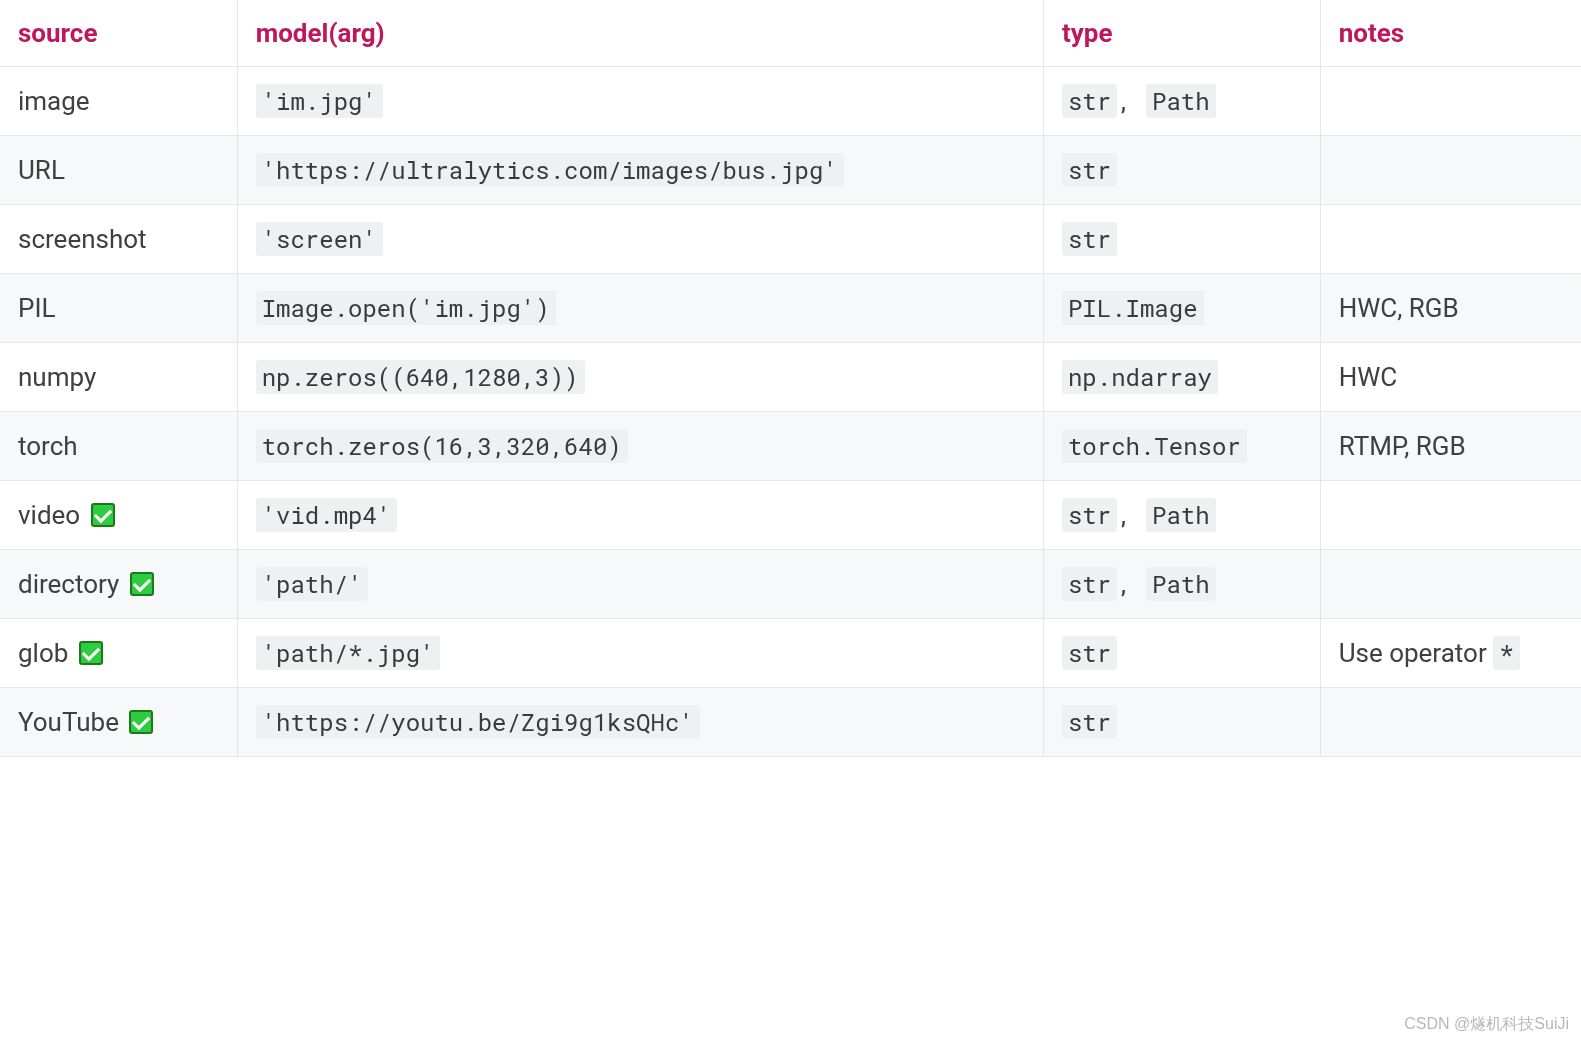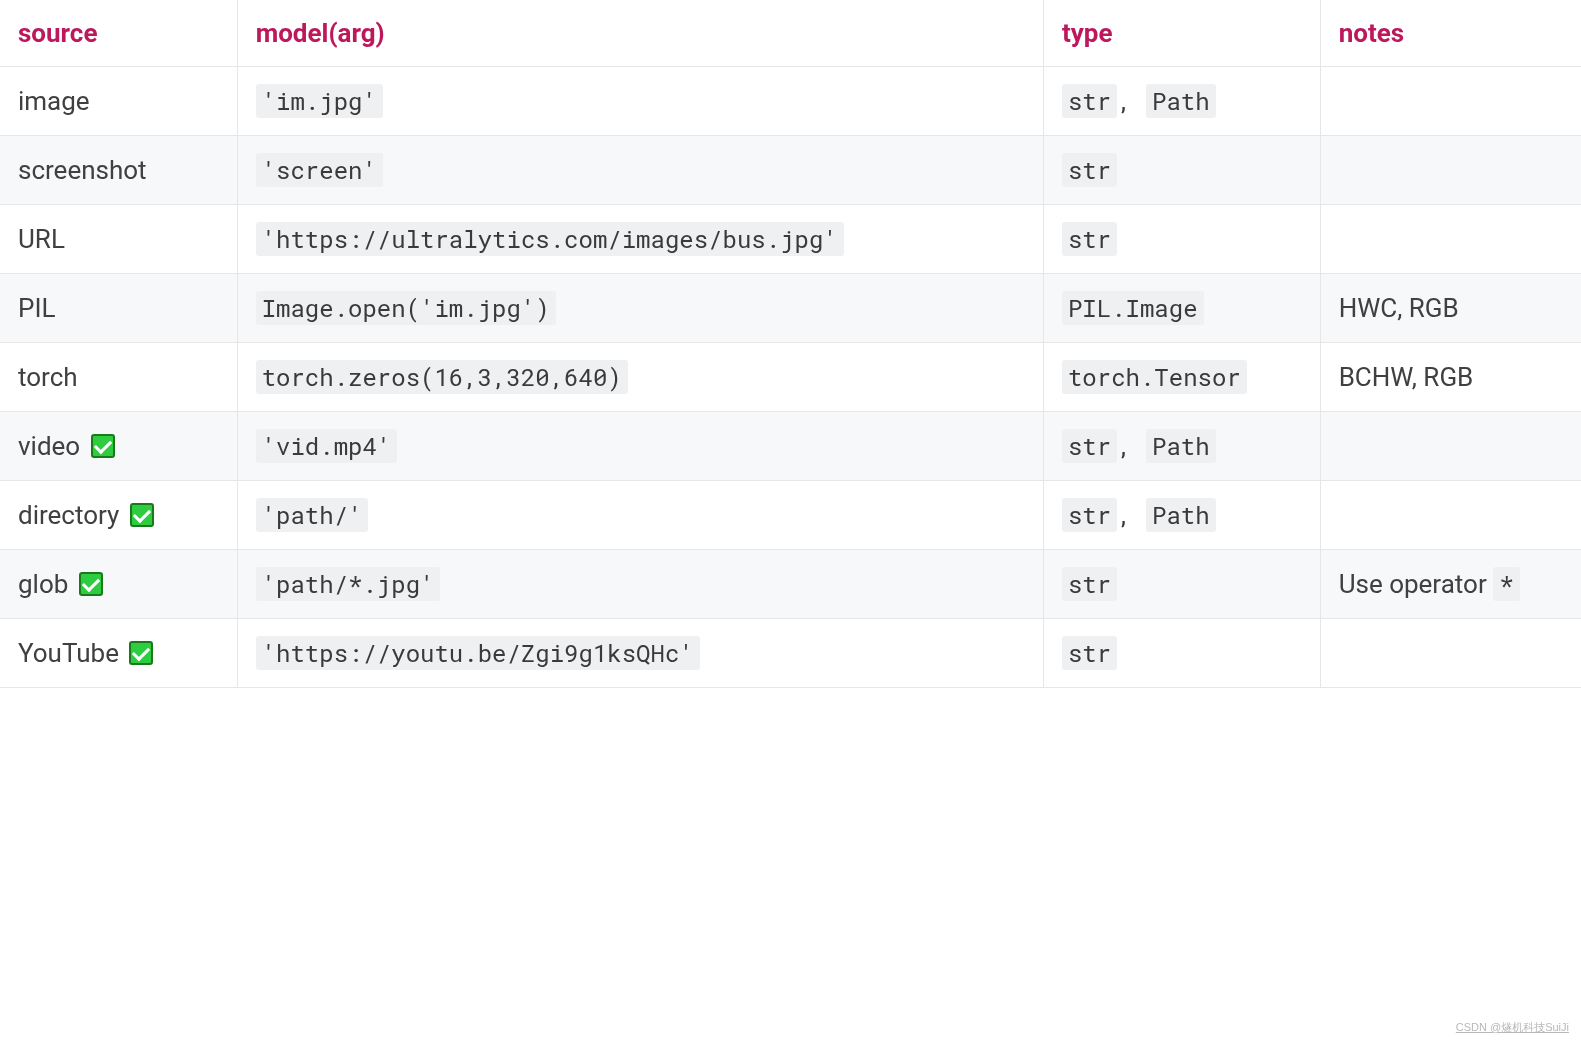--- a/index.html
+++ b/index.html
@@ -63,24 +63,23 @@
     left: 5px; top: 1px;
     width: 7px; height: 13px;
     border: solid #fff;
     border-width: 0 3px 3px 0;
     transform: rotate(45deg);
   }
   .watermark {
     position: fixed;
     right: 12px;
     bottom: 6px;
-    font-size: 11px;
+    font-size: 16px;
     color: #b8b8b8;
     font-family: Arial, sans-serif;
-    text-decoration: underline;
   }
 </style>
 </head>
 <body>
 
 <table>
   <colgroup>
     <col class="col-source">
       <col class="col-model">
       <col class="col-type">
@@ -95,42 +94,48 @@
     </tr>
   </thead>
   <tbody id="tbody">
       <tr>
         <td><span>image</span></td>
         <td><code>'im.jpg'</code></td>
         <td><code>str</code><span class="type-sep">, </span><code>Path</code></td>
         <td><span></span></td>
       </tr>
       <tr>
-        <td><span>screenshot</span></td>
-        <td><code>'screen'</code></td>
+        <td><span>URL</span></td>
+        <td><code>'https://ultralytics.com/images/bus.jpg'</code></td>
         <td><code>str</code></td>
         <td><span></span></td>
       </tr>
       <tr>
-        <td><span>URL</span></td>
-        <td><code>'https://ultralytics.com/images/bus.jpg'</code></td>
+        <td><span>screenshot</span></td>
+        <td><code>'screen'</code></td>
         <td><code>str</code></td>
         <td><span></span></td>
       </tr>
       <tr>
         <td><span>PIL</span></td>
         <td><code>Image.open('im.jpg')</code></td>
         <td><code>PIL.Image</code></td>
         <td><span>HWC, RGB</span></td>
       </tr>
       <tr>
+        <td><span>numpy</span></td>
+        <td><code>np.zeros((640,1280,3))</code></td>
+        <td><code>np.ndarray</code></td>
+        <td><span>HWC</span></td>
+      </tr>
+      <tr>
         <td><span>torch</span></td>
         <td><code>torch.zeros(16,3,320,640)</code></td>
         <td><code>torch.Tensor</code></td>
-        <td><span>BCHW, RGB</span></td>
+        <td><span>RTMP, RGB</span></td>
       </tr>
       <tr>
         <td><span>video</span> <span class="check"></span></td>
         <td><code>'vid.mp4'</code></td>
         <td><code>str</code><span class="type-sep">, </span><code>Path</code></td>
         <td><span></span></td>
       </tr>
       <tr>
         <td><span>directory</span> <span class="check"></span></td>
         <td><code>'path/'</code></td>

